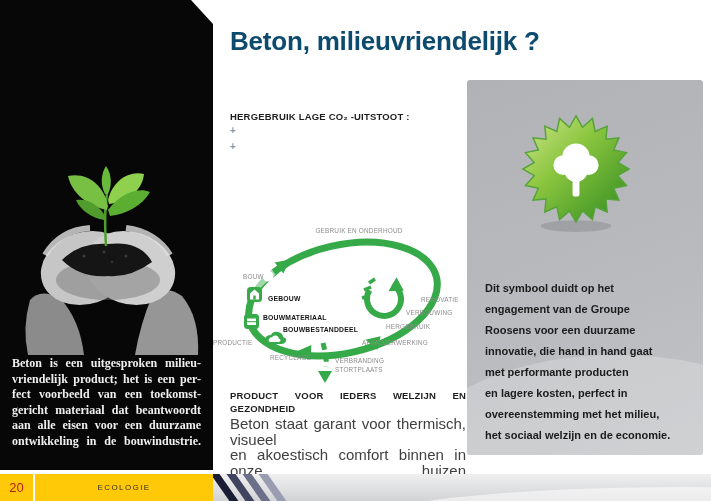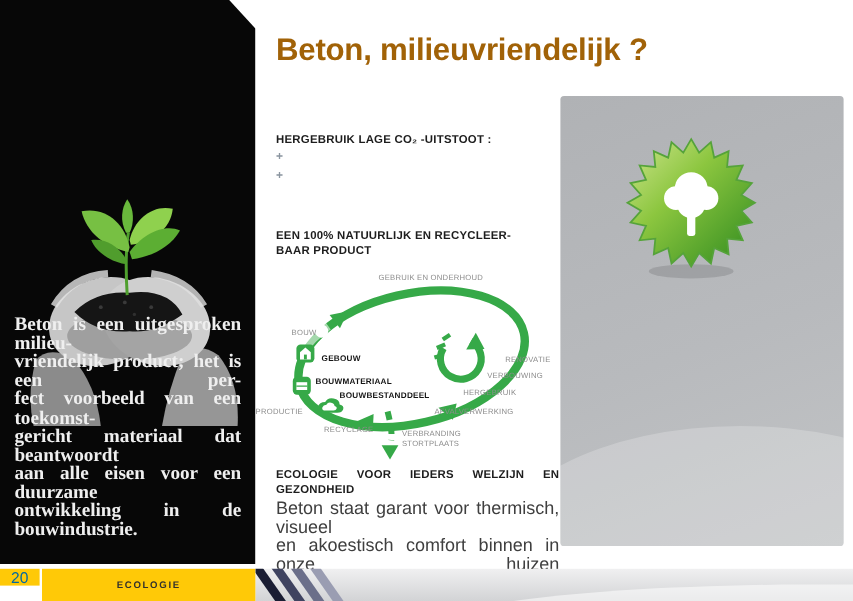--- a/index.html
+++ b/index.html
@@ -5,27 +5,27 @@
   html,body{margin:0;padding:0;background:#ffffff;}
   .page{position:relative;width:711px;height:501px;background:#ffffff;overflow:hidden;
         font-family:"Liberation Sans",sans-serif;}
 
   
   .photo-panel{position:absolute;left:0;top:0;width:213px;height:470px;background:#070707;
                clip-path:polygon(0 0,191px 0,213px 24px,213px 470px,0 470px);}
   .photo-panel svg.hands{position:absolute;left:0;top:160px;}
   .photo-caption{position:absolute;left:12px;right:12px;bottom:21px;margin:0;
                  font-family:"Liberation Serif",serif;font-weight:bold;
-                 font-size:16px;line-height:15.5px;color:#efefef;
+                 font-size:12px;line-height:15.5px;color:#efefef;
                  white-space:pre-line;text-align:justify;text-align-last:justify;}
 
   
   .main-col{position:absolute;left:230px;top:0;width:236px;height:501px;}
   .page-title{position:absolute;left:0;top:26px;margin:0;font-size:26px;font-weight:bold;
-              letter-spacing:-0.2px;color:#a16207;white-space:nowrap;}
+              letter-spacing:-0.2px;color:#0c4a6e;white-space:nowrap;}
   .h2{position:absolute;left:0;margin:0;font-size:9.5px;line-height:13px;font-weight:bold;
       color:#1d1d1d;letter-spacing:.2px;white-space:pre-line;}
   .h2.s1{top:77px;}
   .h2.s2{top:110px;}
   .h2.s3{top:190px;}
   .h2.s4{top:389px;text-align:justify;text-align-last:justify;width:236px;}
   .bullets{position:absolute;left:0;top:124px;width:236px;margin:0;padding:0;list-style:none;}
   .bullets li{display:flex;margin:0 0 1px 0;font-size:10.3px;line-height:14.5px;color:#3f3f3f;}
   .bullets .plus{flex:0 0 13px;color:#8b95a0;font-weight:bold;font-size:10px;}
   .bullets .btxt{white-space:pre-line;}
@@ -39,26 +39,26 @@
   
   .symbol-panel{position:absolute;left:467px;top:80px;width:236px;height:375px;border-radius:3px;
                 background:linear-gradient(160deg,#b0b2b5 0%,#b8babd 55%,#c2c4c6 100%);overflow:hidden;}
   .symbol-panel::after{content:'';position:absolute;left:-60px;bottom:-120px;width:420px;height:220px;
                 border-radius:50%;background:rgba(255,255,255,.22);}
   .symbol-panel svg.badge{position:absolute;left:50px;top:30px;}
   .symbol-text{position:absolute;left:18px;right:20px;top:198px;margin:0;z-index:2;
                font-weight:bold;font-size:11px;line-height:21px;color:#1b1b1b;white-space:pre-line;}
 
   
-  .footer-cell-num{position:absolute;left:0;top:474px;width:33px;height:14px;background:#ffc907;
+  .footer-cell-num{position:absolute;left:0;top:474px;width:33px;height:27px;background:#ffc907;
                    display:flex;align-items:center;justify-content:center;
-                   font-size:13px;color:#0369a1;}
+                   font-size:13px;color:#b91c1c;}
   .footer-cell-label{position:absolute;left:35px;top:474px;width:178px;height:27px;background:#ffc907;
                    display:flex;align-items:center;justify-content:center;
-                   font-size:8px;font-weight:bold;letter-spacing:1.4px;color:#33322c;}
+                   font-size:8px;font-weight:normal;letter-spacing:1.4px;color:#33322c;}
   .footer-band{position:absolute;left:213px;top:474px;width:498px;height:27px;overflow:hidden;
                background:linear-gradient(180deg,#f0f0f1,#d2d3d5);}
   .footer-band::after{content:'';position:absolute;left:150px;top:13px;width:640px;height:70px;
                border-radius:50%;background:rgba(255,255,255,.55);}
   .chv{position:absolute;top:-6px;width:9px;height:42px;transform:skewX(35deg);}
   .chv1{left:8px;background:#1a1d33;}
   .chv2{left:24px;background:#3f4360;}
   .chv3{left:40px;background:#6b6f8a;}
   .chv4{left:56px;background:#9a9db2;}
 </style>
@@ -111,22 +111,20 @@
 
     <ul class="bullets">
       <li>
         <span class="plus">+</span>
       </li>
       <li>
         <span class="plus">+</span>
       </li>
     </ul>
 
-    <h2 class="h2 s3">EEN 100% NATUURLIJK EN RECYCLEER-
-BAAR PRODUCT</h2>
 
     <svg class="diagram" width="252" height="165" viewBox="0 0 252 165">
 
       <g>
         <ellipse cx="132" cy="78" rx="96" ry="54" transform="rotate(-13 132 78)" fill="none" stroke="#36a948" stroke-width="7"></ellipse>
         <path d="M40,72 A96,54 -13 0 1 62,50" stroke="#ffffff" stroke-width="9" fill="none" opacity=".55"></path>
         <circle cx="57" cy="55" r="5.5" fill="#ffffff"></circle>
         <polygon points="0,-7 14,0 0,7" transform="translate(68,47) rotate(-38)" fill="#36a948"></polygon>
         <polygon points="0,-7 14,0 0,7" transform="translate(168,122) rotate(193)" fill="#36a948"></polygon>
         <polygon points="0,-7 14,0 0,7" transform="translate(100,131) rotate(183)" fill="#36a948"></polygon>
@@ -169,21 +167,21 @@
       <text class="dg-label" x="151" y="124">AFVALVERWERKING</text>
       <text class="dg-label" x="175" y="108">HERGEBRUIK</text>
       <text class="dg-label" x="195" y="94">VERBOUWING</text>
       <text class="dg-label" x="210" y="81">RENOVATIE</text>
 
       <text class="dg-bold" x="57" y="80">GEBOUW</text>
       <text class="dg-bold" x="52" y="99">BOUWMATERIAAL</text>
       <text class="dg-bold" x="72" y="111">BOUWBESTANDDEEL</text>
     </svg>
 
-    <h2 class="h2 s4">ECOLOGIE VOOR IEDERS WELZIJN EN
+    <h2 class="h2 s4">PRODUCT VOOR IEDERS WELZIJN EN
 GEZONDHEID</h2>
     <p class="body-text">Beton staat garant voor thermisch, visueel
 en akoestisch comfort binnen in onze huizen
 en tast bovendien de luchtkwaliteit niet aan.</p>
   </div>
 
   <div class="symbol-panel">
     <svg class="badge" width="118" height="124" viewBox="0 0 120 126">
       <defs>
         <linearGradient id="badgeGrad" x1="0" y1="0" x2="1" y2="1">
@@ -195,20 +193,28 @@
       <ellipse cx="60" cy="118" rx="36" ry="6" fill="#000000" opacity=".12"></ellipse>
       <polygon fill="url(#badgeGrad)" stroke="#55a33a" stroke-width="1.5" points="60.0,6.0 66.7,17.5 76.7,8.6 79.5,21.7 91.7,16.3 90.4,29.6 103.7,28.3 98.3,40.5 111.4,43.3 102.5,53.3 114.0,60.0 102.5,66.7 111.4,76.7 98.3,79.5 103.7,91.7 90.4,90.4 91.7,103.7 79.5,98.3 76.7,111.4 66.7,102.5 60.0,114.0 53.3,102.5 43.3,111.4 40.5,98.3 28.3,103.7 29.6,90.4 16.3,91.7 21.7,79.5 8.6,76.7 17.5,66.7 6.0,60.0 17.5,53.3 8.6,43.3 21.7,40.5 16.3,28.3 29.6,29.6 28.3,16.3 40.5,21.7 43.3,8.6 53.3,17.5"></polygon>
       <g fill="#ffffff">
         <circle cx="60" cy="48" r="14"></circle>
         <circle cx="47" cy="56" r="10"></circle>
         <circle cx="73" cy="56" r="10"></circle>
         <circle cx="60" cy="61" r="12"></circle>
         <rect x="56.5" y="58" width="7" height="30" rx="2"></rect>
       </g>
     </svg>
+    <p class="symbol-text">Dit symbool duidt op het
+engagement van de Groupe
+Roosens voor een duurzame
+innovatie, die hand in hand gaat
+met performante producten
+en lagere kosten, perfect in
+overeenstemming met het milieu,
+het sociaal welzijn en de economie.</p>
   </div>
 
   <div class="footer-cell-num">
     <span>20</span>
   </div>
   <div class="footer-cell-label">
     <span>ECOLOGIE</span>
   </div>
   <div class="footer-band">
     <span class="chv chv1"></span>

